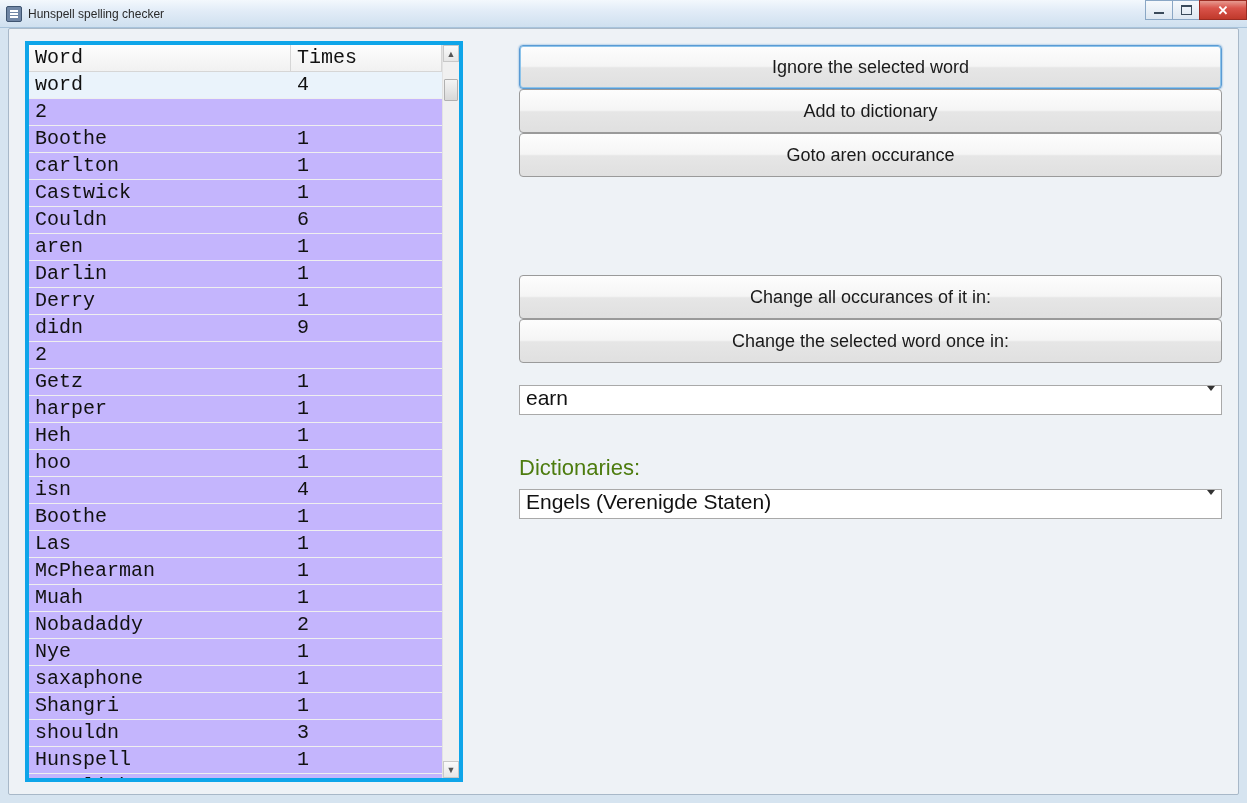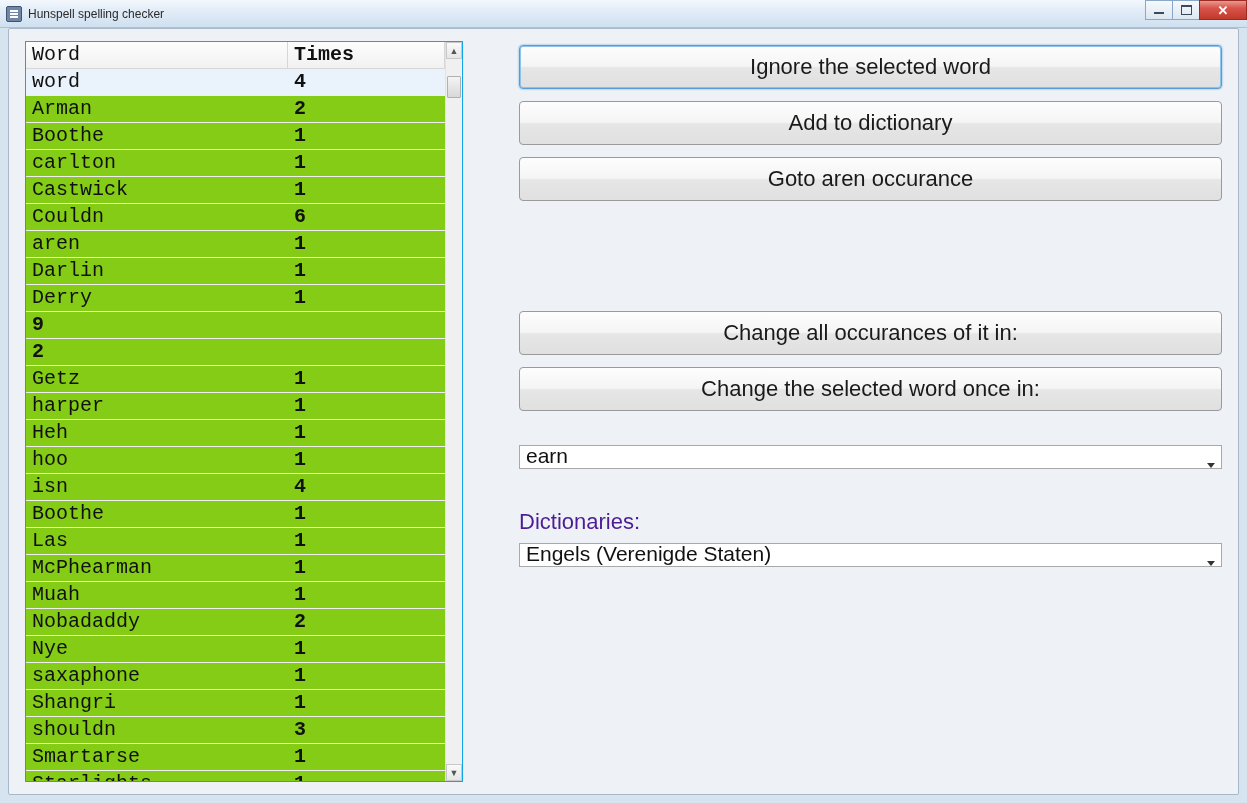--- a/index.html
+++ b/index.html
@@ -93,22 +93,22 @@
     border: 1px solid #a8b8c8;
     border-radius: 2px;
     display: flex;
     padding: 12px 16px;
   }
 
   
   .list-wrap {
     width: 438px;
     height: 100%;
-    background: #84cc16;
-    border: 1px solid #0ea5e9;
+    background: #c4b5fd;
+    border: 4px solid #0ea5e9;
     position: relative;
     display: flex;
   }
   .list-inner {
     flex: 1;
     overflow: hidden;
     font-family: "Courier New", monospace;
     font-size: 20px;
     line-height: 26px;
     color: #111;
@@ -118,21 +118,21 @@
     border-bottom: 1px solid #efefef;
   }
   .list-header {
     background: linear-gradient(to bottom, #fdfdfd, #f1f1f1);
     border-bottom: 1px solid #d6d6d6;
   }
   .list-header .c1, .list-header .c2 {
     border-right: 1px solid #d6d6d6;
   }
   .c1 { width: 262px; padding: 0 0 0 6px; }
-  .c2 { flex: 1; padding: 0 0 0 6px; font-weight: bold; }
+  .c2 { flex: 1; padding: 0 0 0 6px; }
   .list-row.selected {
     background: #eaf3fb;
   }
 
   .scrollbar {
     width: 17px;
     background: #f0f0f0;
     border-left: 1px solid #e2e2e2;
     position: relative;
   }
@@ -162,56 +162,55 @@
     padding-left: 56px;
     padding-top: 4px;
     display: flex;
     flex-direction: column;
   }
   .btn {
     height: 44px;
     background: linear-gradient(to bottom, #fdfdfd 0%, #f5f5f5 48%, #e6e6e6 52%, #e0e0e0 100%);
     border: 1px solid #9a9a9a;
     border-radius: 4px;
-    font-size: 22px;
+    font-size: 18px;
     color: #1a1a1a;
     display: flex;
     align-items: center;
     justify-content: center;
-    margin-bottom: 12px;
     cursor: pointer;
   }
   .btn.focused {
     border: 1px solid #5a9bd4;
     box-shadow: 0 0 0 1px #8cc3ea inset, 0 0 2px #5a9bd4;
   }
   .gap-large { height: 98px; }
 
   .combo {
-    height: 24px;
+    height: 30px;
     background: #fff;
     border: 1px solid #a9a9a9;
     display: flex;
-    align-items: flex-end;
-    padding: 8px 6px 0 6px;
+    align-items: flex-start;
+    padding: 0 6px 0 6px;
     font-size: 21px;
     color: #111;
     position: relative;
     margin-bottom: 0;
   }
   .combo .arrow {
     margin-left: auto;
     width: 0; height: 0;
     border-left: 4px solid transparent;
     border-right: 4px solid transparent;
     border-top: 5px solid #333;
   }
   .label {
     font-size: 22px;
-    color: #4c1d95;
+    color: #4d7c0f;
     margin-top: 40px;
     margin-bottom: 8px;
   }
 </style>
 </head>
 <body>
 
 <div class="titlebar">
   <div class="app-icon"></div>
   <div class="title-text">Hunspell spelling checker</div>
@@ -229,21 +228,20 @@
       <div class="list-header">
         <div class="c1">Word</div>
         <div class="c2">Times</div>
       </div>
 
     <div class="list-row selected">
           <div class="c1">word</div>
           <div class="c2">4</div>
         </div>
         <div class="list-row">
-          <div class="c1">Arman</div>
           <div class="c2">2</div>
         </div>
         <div class="list-row">
           <div class="c1">Boothe</div>
           <div class="c2">1</div>
         </div>
         <div class="list-row">
           <div class="c1">carlton</div>
           <div class="c2">1</div>
         </div>
@@ -261,20 +259,21 @@
         </div>
         <div class="list-row">
           <div class="c1">Darlin</div>
           <div class="c2">1</div>
         </div>
         <div class="list-row">
           <div class="c1">Derry</div>
           <div class="c2">1</div>
         </div>
         <div class="list-row">
+          <div class="c1">didn</div>
           <div class="c2">9</div>
         </div>
         <div class="list-row">
           <div class="c2">2</div>
         </div>
         <div class="list-row">
           <div class="c1">Getz</div>
           <div class="c2">1</div>
         </div>
         <div class="list-row">
@@ -323,21 +322,21 @@
         </div>
         <div class="list-row">
           <div class="c1">Shangri</div>
           <div class="c2">1</div>
         </div>
         <div class="list-row">
           <div class="c1">shouldn</div>
           <div class="c2">3</div>
         </div>
         <div class="list-row">
-          <div class="c1">Smartarse</div>
+          <div class="c1">Hunspell</div>
           <div class="c2">1</div>
         </div>
         <div class="list-row">
           <div class="c1">Starlights</div>
           <div class="c2">1</div>
         </div>
       </div>
     <div class="scrollbar">
       <div class="scroll-arrow">▲</div>
       <div class="scroll-thumb"></div>

